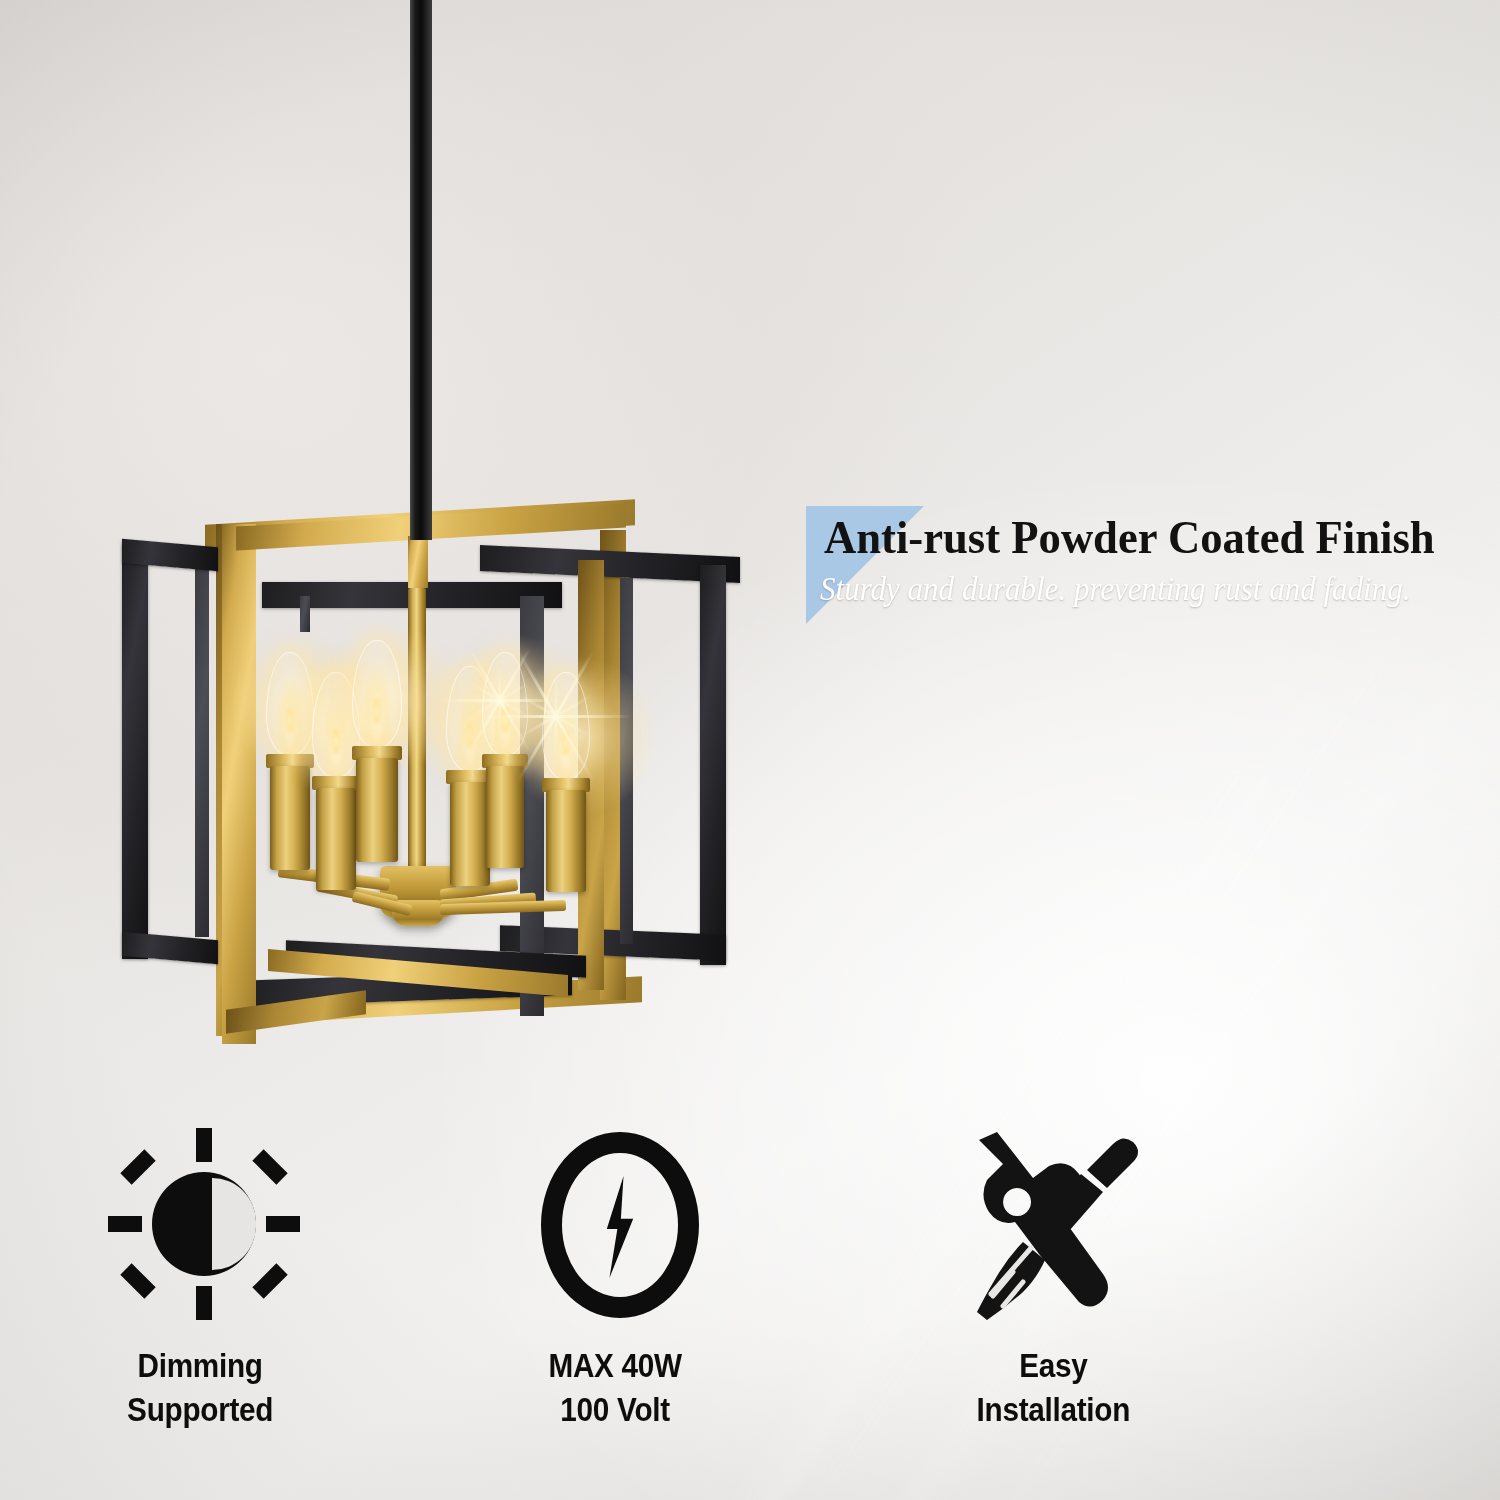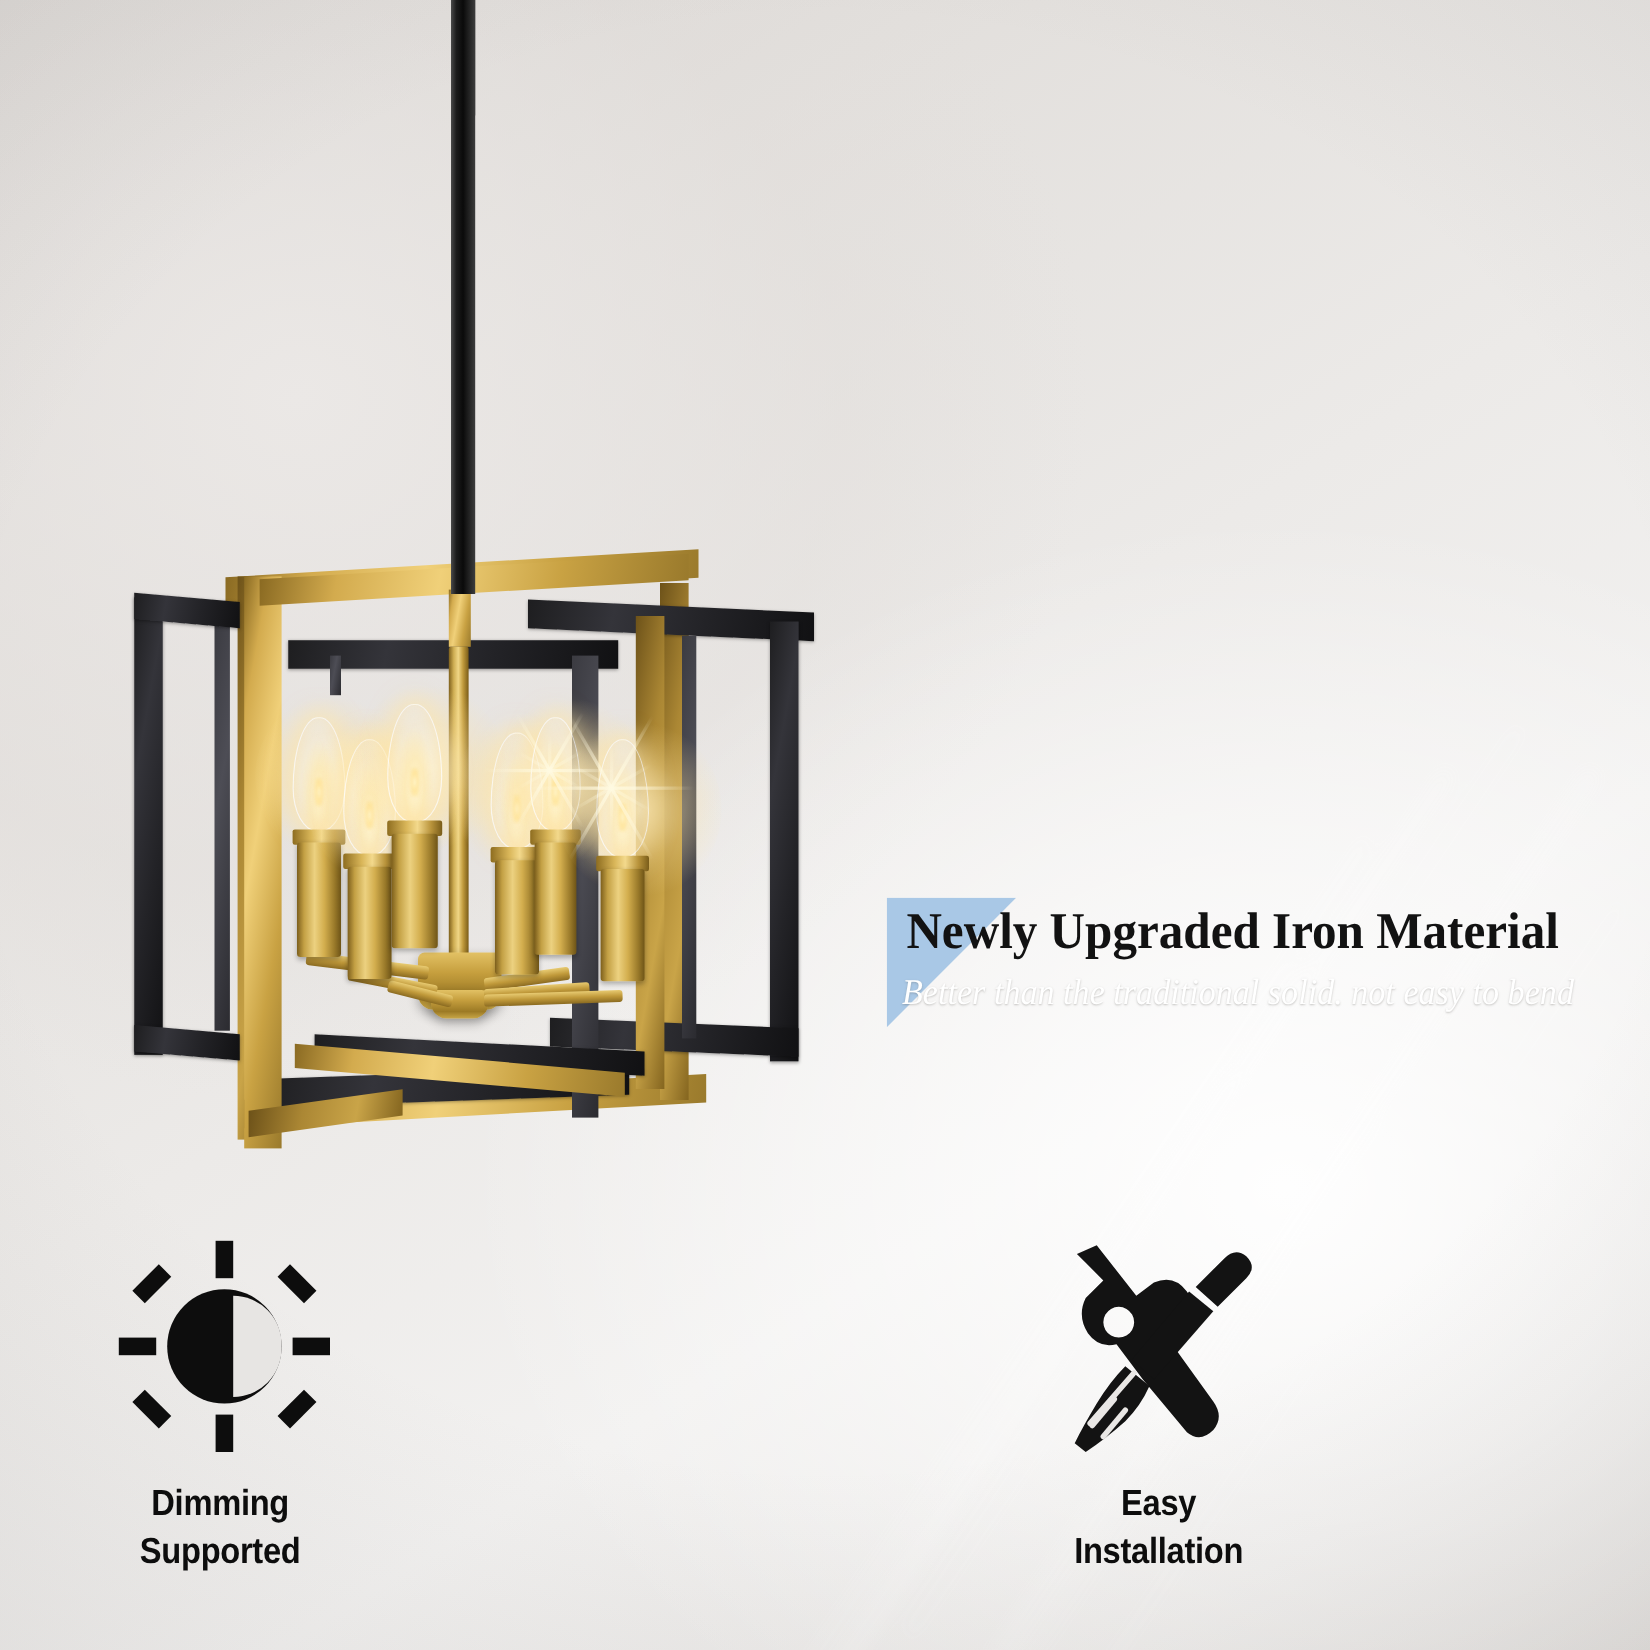--- a/index.html
+++ b/index.html
@@ -339,26 +339,26 @@
         <i style="width: 150px; height: 2.5px; margin-left: -75px; margin-top: -1px; transform: rotate(60deg); opacity: 0.9;"></i>
         <i style="width: 82.5px; height: 2.5px; margin-left: -41.25px; margin-top: -1px; transform: rotate(90deg); opacity: 0.55;"></i>
         <i style="width: 150px; height: 2.5px; margin-left: -75px; margin-top: -1px; transform: rotate(120deg); opacity: 0.9;"></i>
         <i style="width: 82.5px; height: 2.5px; margin-left: -41.25px; margin-top: -1px; transform: rotate(150deg); opacity: 0.55;"></i>
       </div>
 
     <div class="rod-upper"></div>
   </div>
 
 
-
-  <div class="feature" style="left:806px; top:816px; width:690px; height:112px;">
+  <div class="feature" style="left:806px; top:506px; width:690px; height:112px;">
     <div class="feat-tri"></div>
-    <div class="feat-title" style="left:18px; top:8px;">Newly Upgraded Iron Material</div>
-    <div class="feat-sub" style="left:14px; top:24px;">Better than the traditional solid. not easy to bend</div>
+    <div class="feat-title" style="left:18px; top:8px;">Anti-rust Powder Coated Finish</div>
+    <div class="feat-sub" style="left:14px; top:20px;">Sturdy and durable. preventing rust and fading.</div>
   </div>
+
 
   <div class="specs">
 
     <div class="spec" style="left:-10px;">
       <div class="spec-icon">
         <div class="dim-core"></div>
         <div class="dim-ray" style="left:96px; top:8px;  width:16px; height:34px;"></div>
         <div class="dim-ray" style="left:96px; top:166px;width:16px; height:34px;"></div>
         <div class="dim-ray" style="left:8px;  top:96px; width:34px; height:16px;"></div>
         <div class="dim-ray" style="left:166px;top:96px; width:34px; height:16px;"></div>
@@ -366,20 +366,30 @@
         <div class="dim-ray" style="left:162px;top:30px; width:16px; height:34px; transform:rotate(-45deg);"></div>
         <div class="dim-ray" style="left:30px; top:144px;width:16px; height:34px; transform:rotate(-45deg);"></div>
         <div class="dim-ray" style="left:162px;top:144px;width:16px; height:34px; transform:rotate(45deg);"></div>
       </div>
       <div class="spec-label">
         <div>Dimming</div>
         <div>Supported</div>
       </div>
     </div>
 
+    <div class="spec" style="left:405px;">
+      <div class="spec-icon">
+        <div class="bolt-ring"></div>
+        <div class="bolt"></div>
+      </div>
+      <div class="spec-label">
+        <div>MAX 40W</div>
+        <div>100 Volt</div>
+      </div>
+    </div>
 
     <div class="spec" style="left:843px;">
       <div class="spec-icon">
         <svg class="tools" viewBox="0 0 196 200">
           <g fill="#131313">
 
             <path d="M22 14 L40 6 L76 52 L92 40 Q110 32 122 48 Q132 62 124 78 L110 98
                      L146 148 Q156 162 146 174 Q134 186 122 176 L82 128
                      L58 96 Q42 100 32 86 Q22 70 30 54 L46 38 L30 22 Z
                      M60 62 a14 14 0 1 0 0.1 0 Z"></path>

